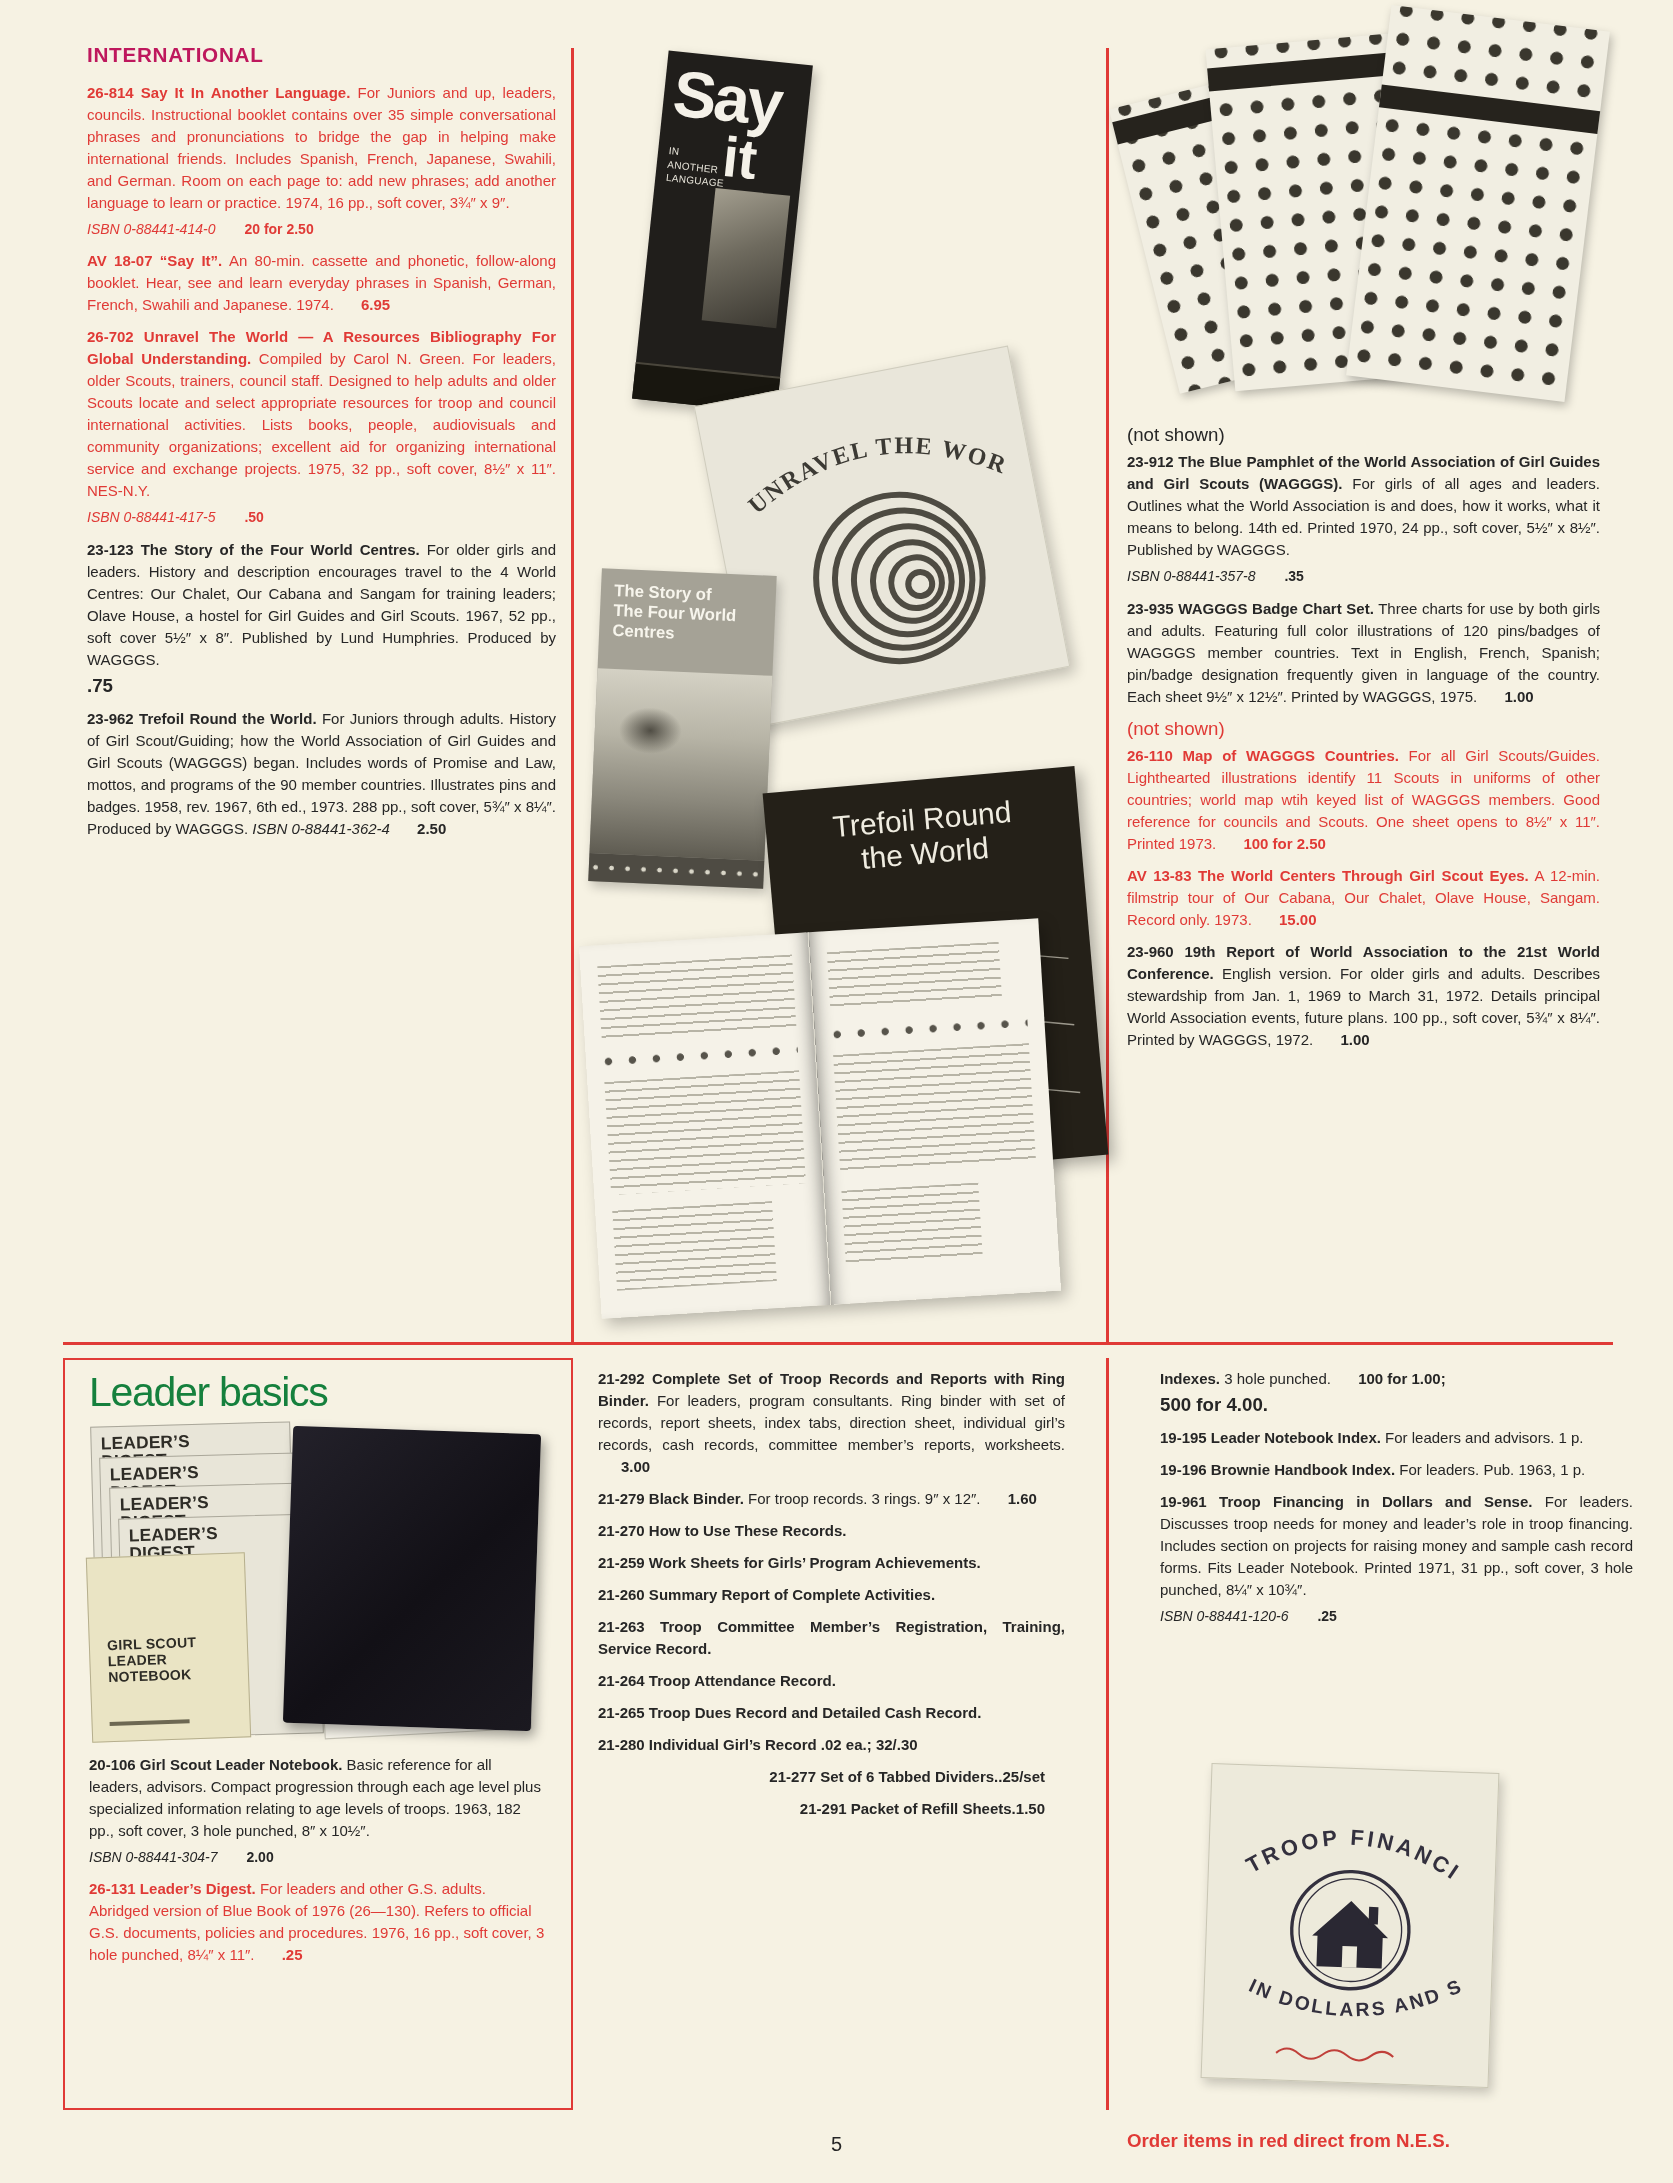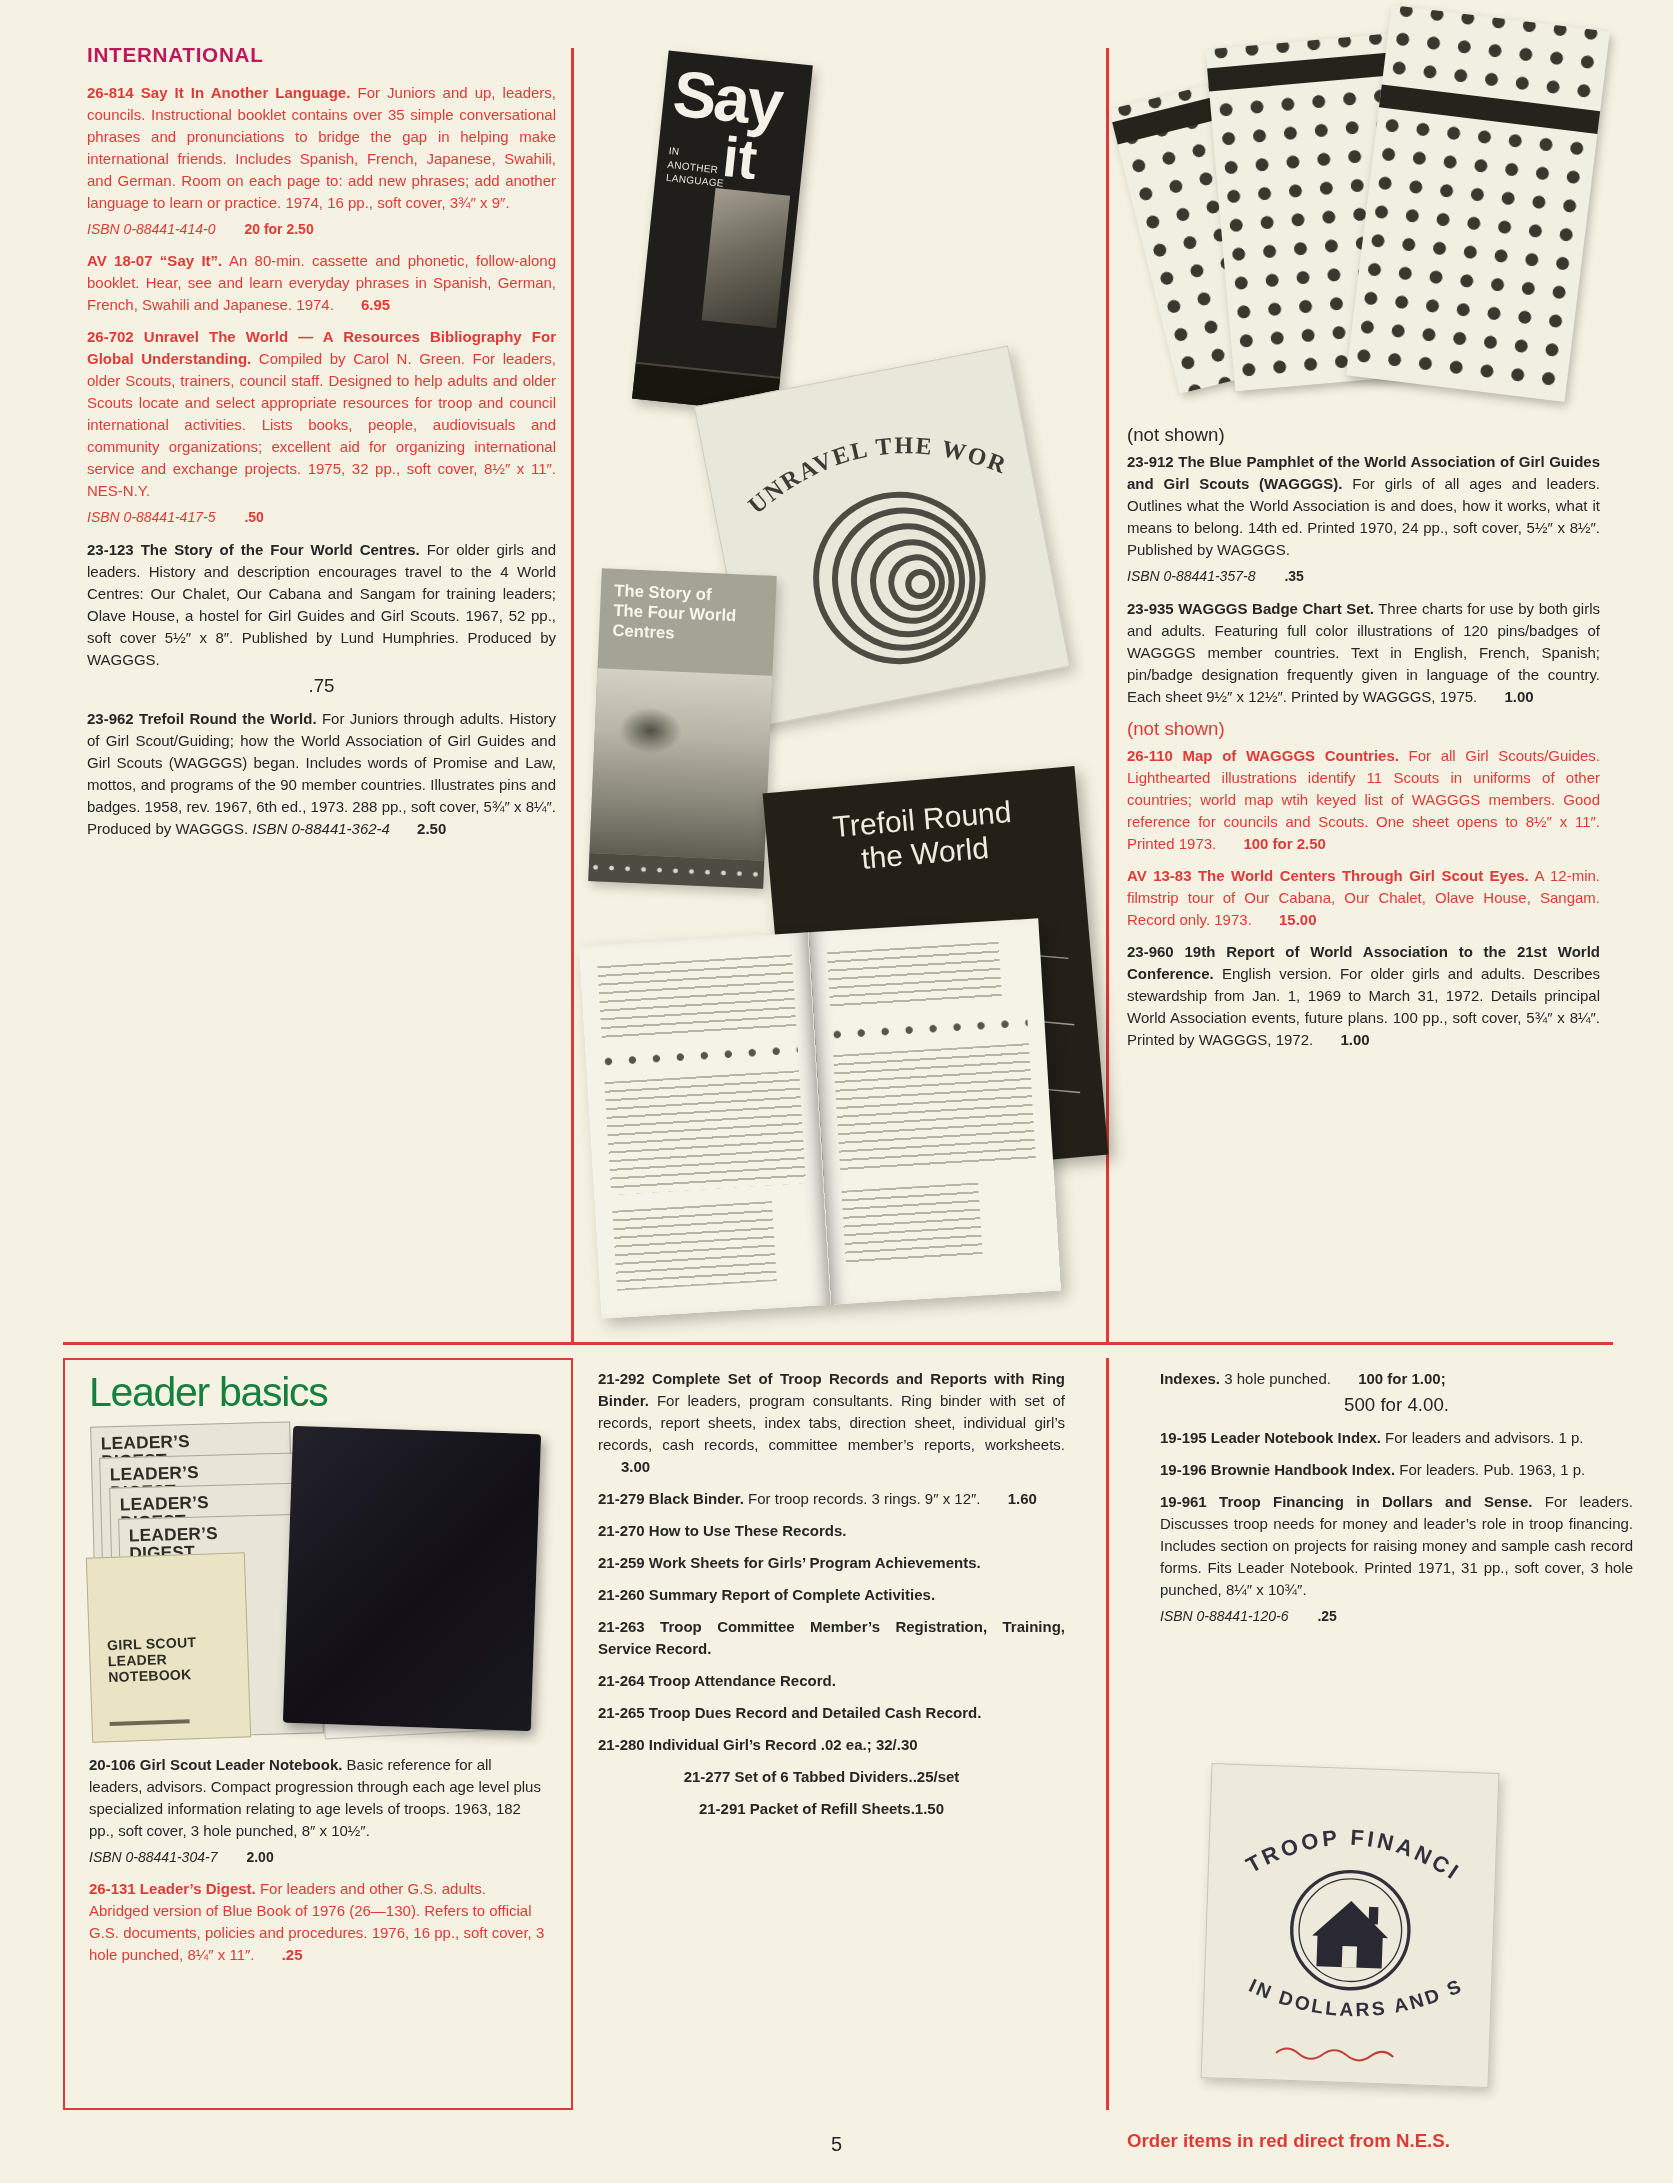--- a/index.html
+++ b/index.html
@@ -7,35 +7,35 @@
 body{background:#f6f2e3;font-family:"Liberation Sans",sans-serif;color:#262626;position:relative;overflow:hidden}
 .page{position:absolute;inset:0}
 .col{position:absolute;text-align:justify}
 .item{font-size:15px;line-height:22px;margin-bottom:10px}
 .item .lead{font-weight:700}
 .item .price{font-weight:700;margin-left:23px;white-space:nowrap}
 .item .isbn{font-style:italic}
 .meta{font-size:14px;line-height:22px;margin:-6px 0 10.7px}
 .meta .isbn{font-style:italic}
 .meta .price{font-weight:700;margin-left:29px}
-.price-line{font-size:18.7px;font-weight:400;text-align:center;margin:-6px 0 10.7px}
+.price-line{font-size:18.7px;font-weight:700;text-align:left;margin:-6px 0 10.7px}
 .note{font-size:18.7px;line-height:22px;margin:0 0 5.3px}
 .red{color:#e03a36}
 .intl-heading{font-size:20.7px;font-weight:700;letter-spacing:0.7px;margin:0 0 14.7px;color:#be185d}
 .vdiv{position:absolute;width:2.7px;background:#e03a36}
 .hdiv{position:absolute;height:2.7px;background:#e03a36}
 #v1{left:571px;top:48px;height:1295px}
 #v2{left:1106px;top:48px;height:1295px}
 #v3{left:1106px;top:1358px;height:752px}
 #hd1{left:63px;top:1342px;width:1550px}
 #colTL{left:87px;top:43px;width:469px}
 #colTR{left:1127px;top:424px;width:473px}
 #colBM{left:598px;top:1368px;width:467px}
 #colBR{left:1160px;top:1368px;width:473px}
-.row-split{display:flex;justify-content:center}
+.row-split{display:flex;justify-content:flex-end}
 .row-split .price{margin-left:0;margin-right:20px}
 
 .cover{position:absolute}
 .say{left:650px;top:57px;width:145px;height:350px;background:#201e1b;transform:rotate(6deg);box-shadow:4px 5.3px 12px rgba(0,0,0,.25);color:#f4f1e8}
 .say-1{font-size:65px;font-weight:700;letter-spacing:-2.7px;margin:4px 0 0 9.3px}
 .say-sub{position:absolute;left:10.7px;top:93px;width:51px;font-size:10px;line-height:1.35;letter-spacing:0.3px;color:#e8e5da}
 .say-2{position:absolute;left:65px;top:67px;font-size:56px;font-weight:700}
 .say-photo{position:absolute;left:61px;top:132px;width:75px;height:133px;background:linear-gradient(155deg,#a39e8f 0%,#6e6a5e 45%,#3b3831 100%)}
 .say-band{position:absolute;left:0;bottom:0;width:100%;height:37px;background:#18160f;border-top:2px solid #4a463c}
 .unr{left:722px;top:373px;width:320px;height:327px;background:#e9e6da;transform:rotate(-11deg);box-shadow:4px 6.7px 13.3px rgba(0,0,0,.22);border:0.7px solid #cfccbd}

